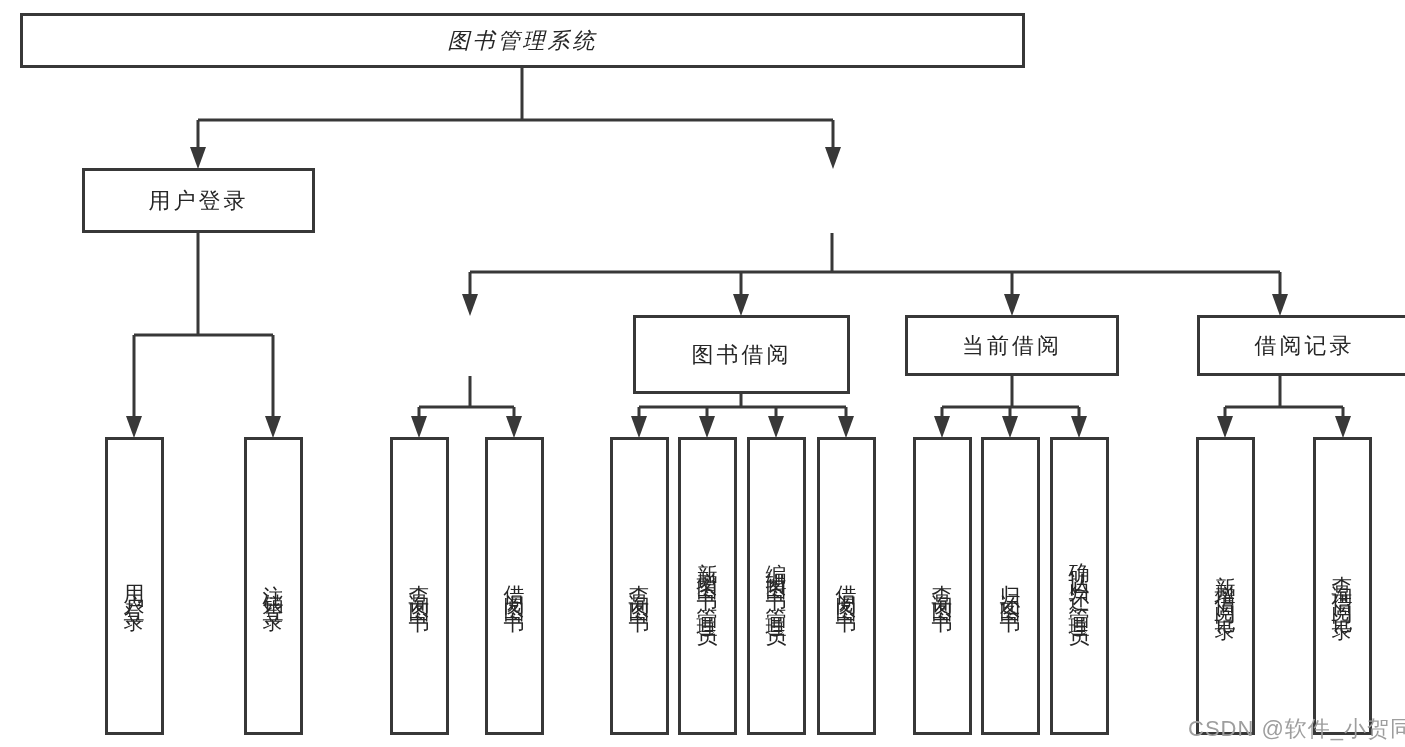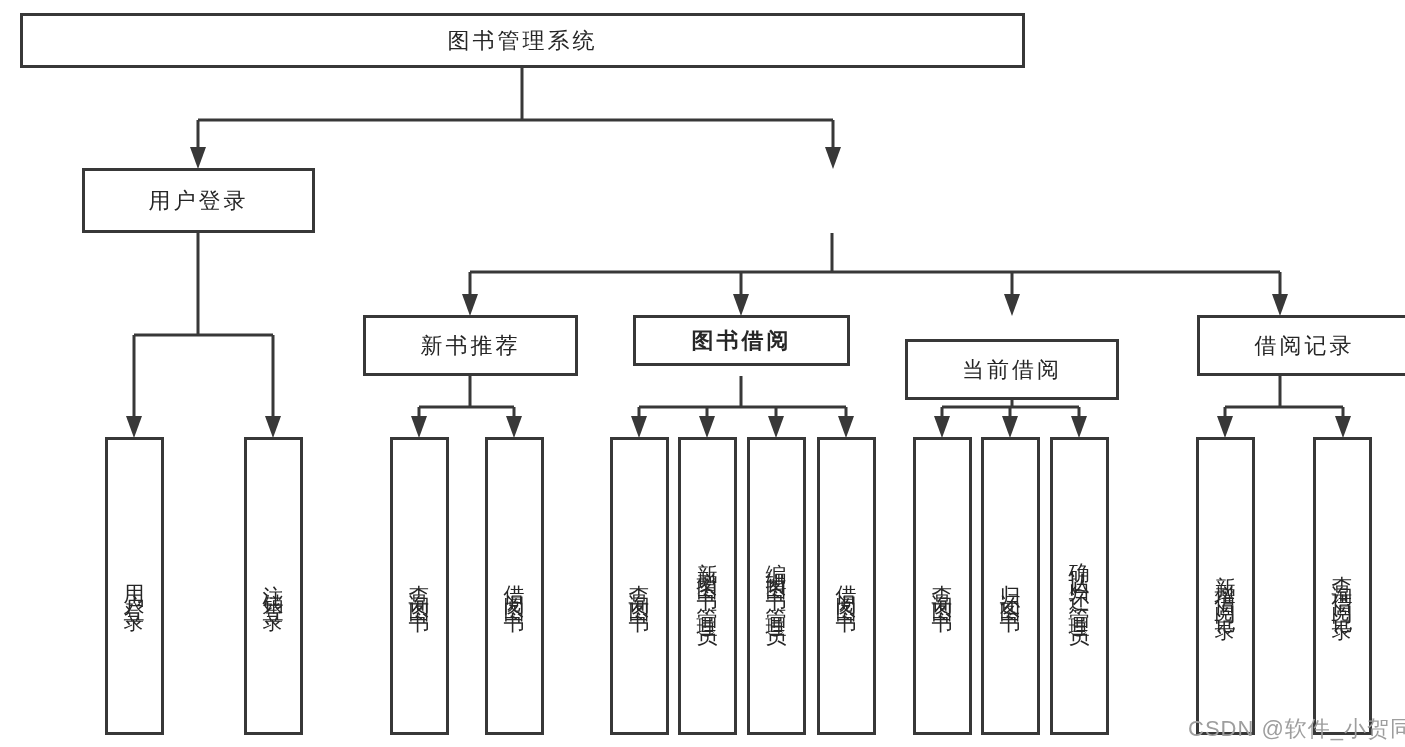--- a/index.html
+++ b/index.html
@@ -87,27 +87,26 @@
       <path class="arr" d="M1002 416 H1018 L1010 438 Z"></path>
       <path class="arr" d="M1071 416 H1087 L1079 438 Z"></path>
     </g>
     <g>
       <path class="stem" d="M1280 376 V407 M1225 407 H1343 M1225 407 V420 M1343 407 V420"></path>
       <path class="arr" d="M1217 416 H1233 L1225 438 Z"></path>
       <path class="arr" d="M1335 416 H1351 L1343 438 Z"></path>
     </g>
   </svg>
 
-  <div class="box hbox" style="left:20px;top:13px;width:1005px;height:55px;">图书管理系统</div>
+  <div class="box hbox" style="left:20px;top:13px;width:1005px;height:55px;font-style:italic;">图书管理系统</div>
 
   <div class="box hbox" style="left:82px;top:168px;width:233px;height:65px;">用户登录</div>
 
-  <div class="box hbox" style="left:363px;top:315px;width:215px;height:61px;">新书推荐</div>
-  <div class="box hbox" style="left:633px;top:315px;width:217px;height:51px;font-weight:bold;">图书借阅</div>
-  <div class="box hbox" style="left:905px;top:315px;width:214px;height:61px;margin-top:24px;">当前借阅</div>
+  <div class="box hbox" style="left:633px;top:315px;width:217px;height:79px;">图书借阅</div>
+  <div class="box hbox" style="left:905px;top:315px;width:214px;height:61px;">当前借阅</div>
   <div class="box hbox" style="left:1197px;top:315px;width:215px;height:61px;">借阅记录</div>
 
   <div class="box vbox" style="left:105px;top:437px;width:59px;height:298px;">
     <span>用户登录</span>
   </div>
   <div class="box vbox" style="left:244px;top:437px;width:59px;height:298px;">
     <span>注销登录</span>
   </div>
 
   <div class="box vbox" style="left:390px;top:437px;width:59px;height:298px;">

